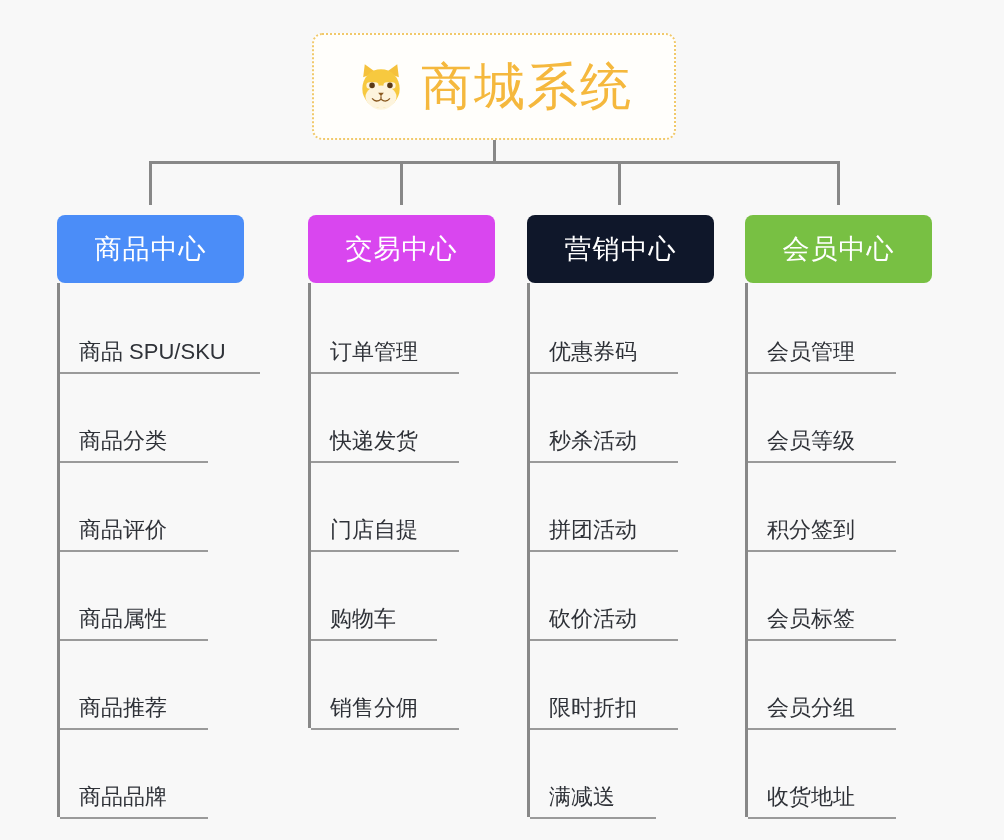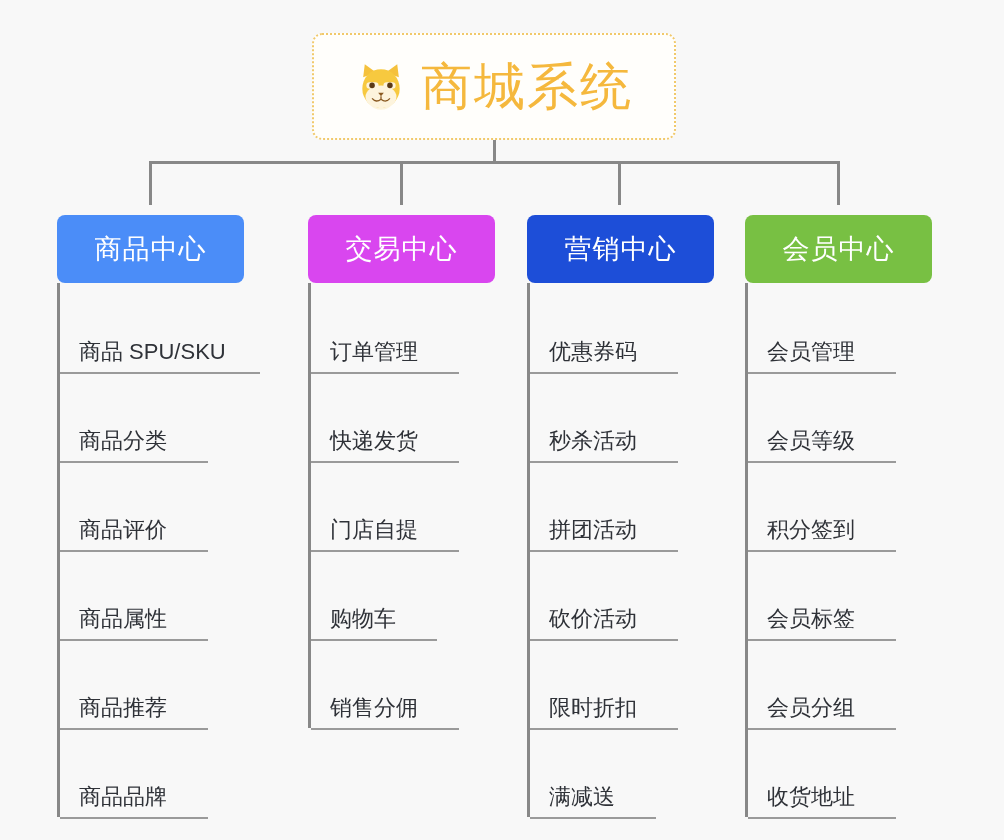--- a/index.html
+++ b/index.html
@@ -229,21 +229,21 @@
         <span class="underline" style="width:126px;"></span>
       </div>
       <div class="sub-item narrow">
         <span class="sub-label">销售分佣</span>
         <span class="underline" style="width:148px;"></span>
       </div>
     </div>
   </div>
 
   <div class="category" style="left:527px;">
-    <div class="cat-header" style="background:#1d4ed8;">
+    <div class="cat-header" style="background:#0f172a;">
       <span>营销中心</span>
     </div>
     <div class="sub-list">
       <div class="sub-item narrow">
         <span class="sub-label">优惠券码</span>
         <span class="underline" style="width:148px;"></span>
       </div>
       <div class="sub-item narrow">
         <span class="sub-label">秒杀活动</span>
         <span class="underline" style="width:148px;"></span>

